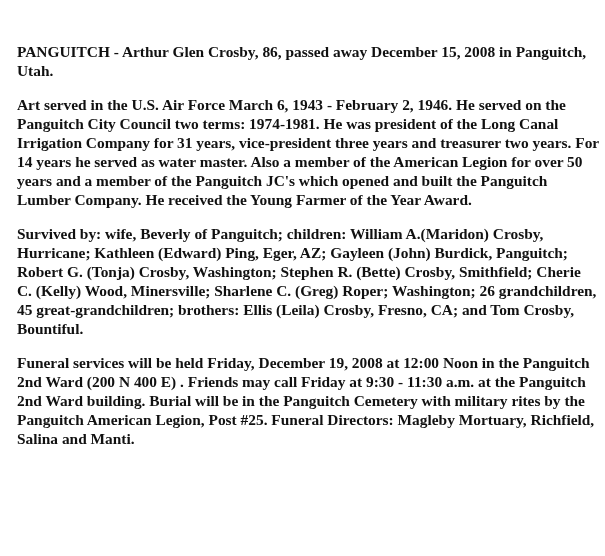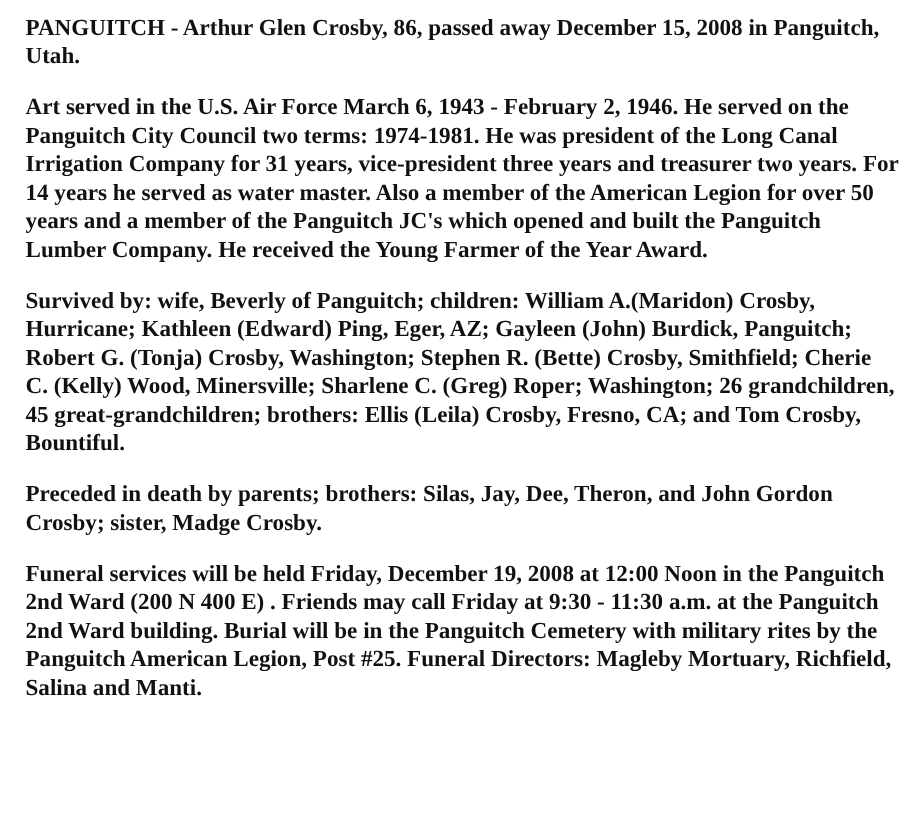--- a/index.html
+++ b/index.html
@@ -4,25 +4,24 @@
   <style>
     html, body { margin: 0; padding: 0; background: #ffffff; }
     body {
       width: 605px; height: 556px; overflow: hidden;
       font-family: "Liberation Serif", serif;
       font-weight: bold;
       font-size: 15.4px;
       line-height: 19px;
       color: #111111;
     }
-    .doc { padding: 9px 6px 0 17px; }
+    .doc { padding: 9px 6px 0 17px; margin-top: 33px; }
     .para { margin: 0 0 15px 0; }
   </style>
 </head>
 <body>
 
 <div class="doc">
   <p class="para">PANGUITCH - Arthur Glen Crosby, 86, passed away December 15, 2008 in Panguitch, Utah.</p>
   <p class="para">Art served in the U.S. Air Force March 6, 1943 - February 2, 1946. He served on the Panguitch City Council two terms: 1974-1981. He was president of the Long Canal Irrigation Company for 31 years, vice-president three years and treasurer two years. For 14 years he served as water master. Also a member of the American Legion for over 50 years and a member of the Panguitch JC's which opened and built the Panguitch Lumber Company. He received the Young Farmer of the Year Award.</p>
   <p class="para">Survived by: wife, Beverly of Panguitch; children: William A.(Maridon) Crosby, Hurricane; Kathleen (Edward) Ping, Eger, AZ; Gayleen (John) Burdick, Panguitch; Robert G. (Tonja) Crosby, Washington; Stephen R. (Bette) Crosby, Smithfield; Cherie C. (Kelly) Wood, Minersville; Sharlene C. (Greg) Roper; Washington; 26 grandchildren, 45 great-grandchildren; brothers: Ellis (Leila) Crosby, Fresno, CA; and Tom Crosby, Bountiful.</p>
-  <p class="para">Preceded in death by parents; brothers: Silas, Jay, Dee, Theron, and John Gordon Crosby; sister, Madge Crosby.</p>
   <p class="para">Funeral services will be held Friday, December 19, 2008 at 12:00 Noon in the Panguitch 2nd Ward (200 N 400 E) . Friends may call Friday at 9:30 - 11:30 a.m. at the Panguitch 2nd Ward building. Burial will be in the Panguitch Cemetery with military rites by the Panguitch American Legion, Post #25. Funeral Directors: Magleby Mortuary, Richfield, Salina and Manti.</p>
 </div>
 
 </body></html>

